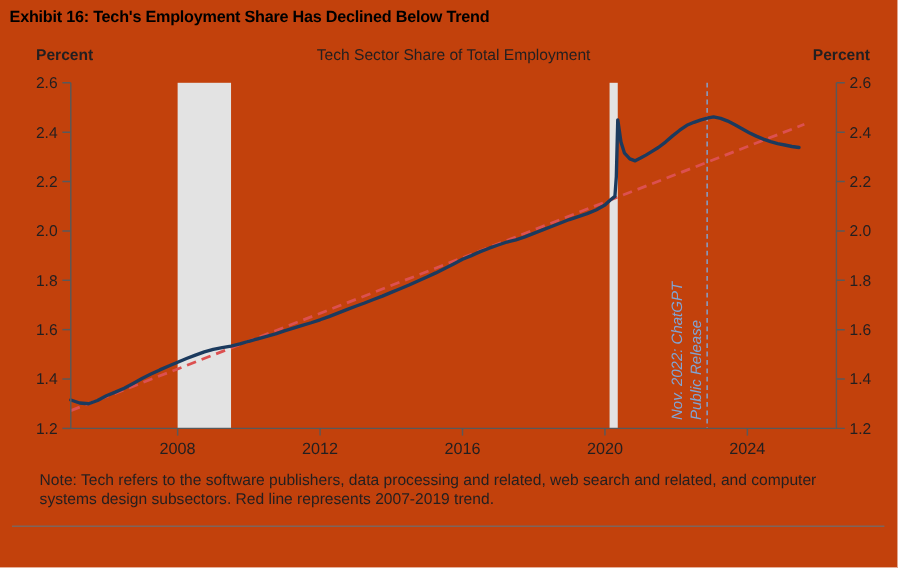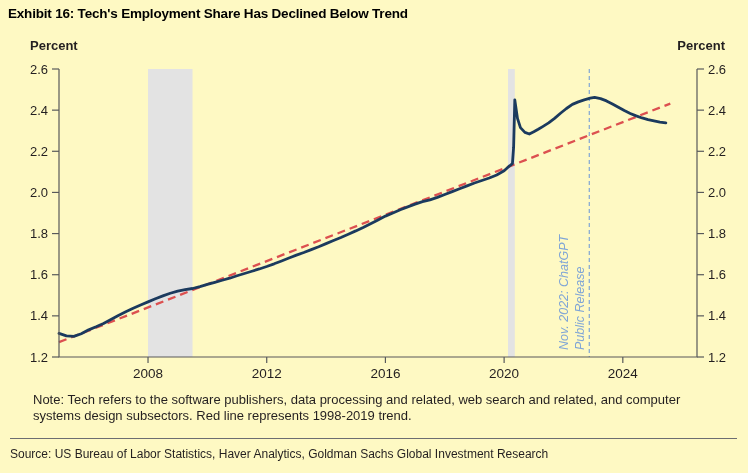--- a/index.html
+++ b/index.html
@@ -1,19 +1,19 @@
 <!DOCTYPE html>
 <html><head>
 <meta charset="utf-8">
 <style>
   html,body{margin:0;padding:0;background:#ffffff;}
   .page{
     position:relative;
     width:748px;height:473px;
-    background:#fef9c3;
+    background:#c2410c;
     font-family:"Liberation Sans","DejaVu Sans",sans-serif;
     color:#231f20;
     overflow:hidden;
   }
   .exhibit-title{
     position:absolute;left:8px;top:6px;
     font-size:13.5px;font-weight:bold;color:#000;
     letter-spacing:-0.2px;
     white-space:nowrap;
   }
@@ -44,20 +44,21 @@
 </style>
 </head>
 <body>
 
 <div class="page">
 
   <div class="exhibit-title">Exhibit 16: Tech's Employment Share Has Declined Below Trend</div>
 
   <div class="unit-label unit-left">Percent</div>
 
+  <div class="chart-title">Tech Sector Share of Total Employment</div>
 
   <div class="unit-label unit-right">Percent</div>
 
   <svg id="plot" class="plot" width="748" height="340">
       <rect x="148.02325581395348" y="9" width="44.51162790697677" height="288" fill="#e3e3e3"></rect>
       <rect x="507.97395348837534" y="9" width="6.825116279063479" height="288" fill="#e3e3e3"></rect>
       <line x1="589.281860465113" y1="9" x2="589.281860465113" y2="297" stroke="#7fa5d6" stroke-width="1.2" stroke-dasharray="4 3"></line>
       <text transform="translate(568.281860465113,290) rotate(-90)" fill="#7fa5d6" font-size="12.5" font-style="italic" font-family="Liberation Sans, DejaVu Sans, sans-serif"><tspan x="0" dy="0">Nov. 2022: ChatGPT</tspan><tspan x="0" dy="16">Public Release</tspan></text>
       <polyline points="59,282.18857142857144 670.2930232558112,43.560000000000024" fill="none" stroke="#dc5050" stroke-width="2.3" stroke-dasharray="8 5"></polyline>
       <polyline points="59,273.34285714285716 66.4186046511628,275.81142857142856 73.83720930232558,276.4285714285714 81.25581395348837,273.7542857142857 88.67441860465117,269.8457142857143 96.09302325581396,266.76 103.51162790697674,263.4685714285714 110.93023255813954,259.56000000000006 118.34883720930233,255.4457142857143 125.76744186046513,251.74285714285713 133.18604651162792,248.24571428571426 140.6046511627907,244.95428571428567 148.02325581395348,241.86857142857144 155.4418604651163,238.78285714285713 162.86046511627907,235.90285714285713 170.27906976744185,233.22857142857143 177.69767441860466,231.17142857142855 185.11627906976742,229.73142857142858 192.53488372093025,228.49714285714288 199.95348837209303,226.64571428571426 207.37209302325581,224.38285714285715 214.7906976744186,222.3257142857143 222.2093023255814,220.26857142857145 229.62790697674416,218.21142857142857 237.04651162790697,215.74285714285713 244.46511627906978,213.48 251.88372093023256,211.21714285714287 259.30232558139534,208.95428571428573 266.72093023255815,206.48571428571432 274.1395348837209,203.81142857142856 281.5581395348837,200.93142857142857 288.9767441860465,198.05142857142854 296.3953488372093,195.17142857142855 303.81395348837214,192.49714285714285 311.23255813953483,189.61714285714285 318.6511627906977,186.73714285714286 326.0697674418605,183.6514285714286 333.48837209302326,180.5657142857143 340.90697674418607,177.48000000000002 348.3255813953488,174.18857142857144 355.74418604651163,170.89714285714285 363.16279069767444,167.39999999999998 370.5813953488372,163.69714285714286 378,159.9942857142857 385.4186046511628,156.0857142857143 392.8372093023256,153.00000000000003 400.2558139534883,149.70857142857145 407.6744186046511,146.82857142857145 415.09302325581393,144.1542857142857 422.51162790697674,141.68571428571428 429.93023255813955,139.83428571428573 437.34883720930236,137.3657142857143 444.7674418604651,134.4857142857143 452.1860465116279,131.60571428571427 459.6046511627907,128.72571428571433 467.0232558139535,125.84571428571428 474.4418604651163,122.96571428571433 481.86046511627904,120.4971428571429 489.27906976744185,118.02857142857147 496.69767441860466,114.94285714285716 504.1162790697675,110.82857142857144 508.56744186046785,106.71428571428572 512.425116279069,103.6285714285714 513.6120930232539,87.17142857142855 514.7990697674388,39.85714285714283 517.4697674418618,58.37142857142861 520.4372093023242,67.62857142857146 524.8883720930246,72.36000000000004 529.3395348837182,74.00571428571433 533.7906976744187,71.74285714285716 538.241860465119,69.27428571428574 542.6930232558126,66.60000000000005 548.6279069767443,62.89714285714285 554.5627906976758,58.37142857142861 560.4976744186074,53.228571428571485 566.4325581395321,48.49714285714289 572.3674418604638,44.38285714285717 578.3023255813954,41.91428571428574 584.237209302327,39.85714285714283 590.1720930232585,38.21142857142855 594.6232558139521,37.38857142857141 600.5581395348837,38.62285714285717 606.4930232558153,40.88571428571433 612.4279069767468,43.971428571428554 618.3627906976717,47.26285714285713 624.2976744186033,50.5542857142857 630.232558139535,53.43428571428575 636.1674418604665,55.90285714285718 642.1023255813981,57.959999999999994 648.0372093023228,59.60571428571428 653.9720930232545,60.84000000000004 659.9069767441861,62.07428571428571 665.8418604651176,62.89714285714285" fill="none" stroke="#1b3a5e" stroke-width="2.8" stroke-linejoin="round" stroke-linecap="round"></polyline>
@@ -99,18 +100,17 @@
       <line x1="266.72093023255815" y1="297" x2="266.72093023255815" y2="303" stroke="#58595b" stroke-width="1.2"></line>
       <text x="266.72093023255815" y="318" text-anchor="middle" fill="#231f20" font-size="13.5" font-family="Liberation Sans, DejaVu Sans, sans-serif">2012</text>
       <line x1="385.4186046511628" y1="297" x2="385.4186046511628" y2="303" stroke="#58595b" stroke-width="1.2"></line>
       <text x="385.4186046511628" y="318" text-anchor="middle" fill="#231f20" font-size="13.5" font-family="Liberation Sans, DejaVu Sans, sans-serif">2016</text>
       <line x1="504.1162790697675" y1="297" x2="504.1162790697675" y2="303" stroke="#58595b" stroke-width="1.2"></line>
       <text x="504.1162790697675" y="318" text-anchor="middle" fill="#231f20" font-size="13.5" font-family="Liberation Sans, DejaVu Sans, sans-serif">2020</text>
       <line x1="622.8139534883721" y1="297" x2="622.8139534883721" y2="303" stroke="#58595b" stroke-width="1.2"></line>
       <text x="622.8139534883721" y="318" text-anchor="middle" fill="#231f20" font-size="13.5" font-family="Liberation Sans, DejaVu Sans, sans-serif">2024</text>
     </svg>
 
-  <div class="note">Note: Tech refers to the software publishers, data processing and related, web search and related, and computer systems design subsectors. Red line represents 1998-2019 trend.</div>
+  <div class="note">Note: Tech refers to the software publishers, data processing and related, web search and related, and computer systems design subsectors. Red line represents 2007-2019 trend.</div>
 
   <hr class="divider">
 
-  <div class="source">Source: US Bureau of Labor Statistics, Haver Analytics, Goldman Sachs Global Investment Research</div>
 </div>
 
 </body></html>

